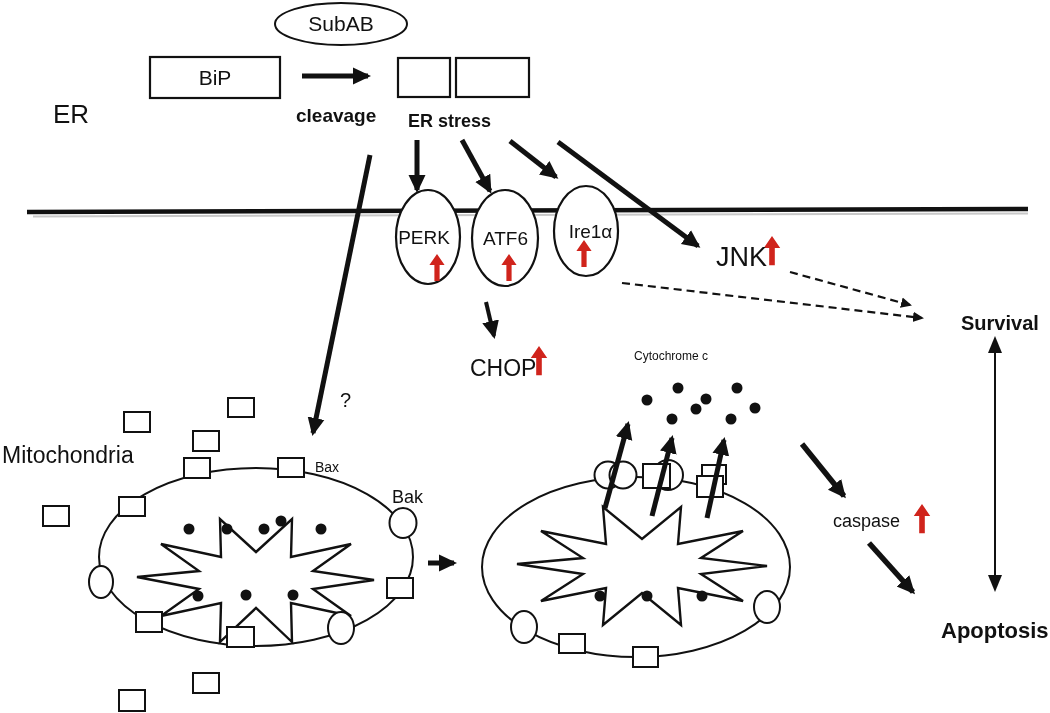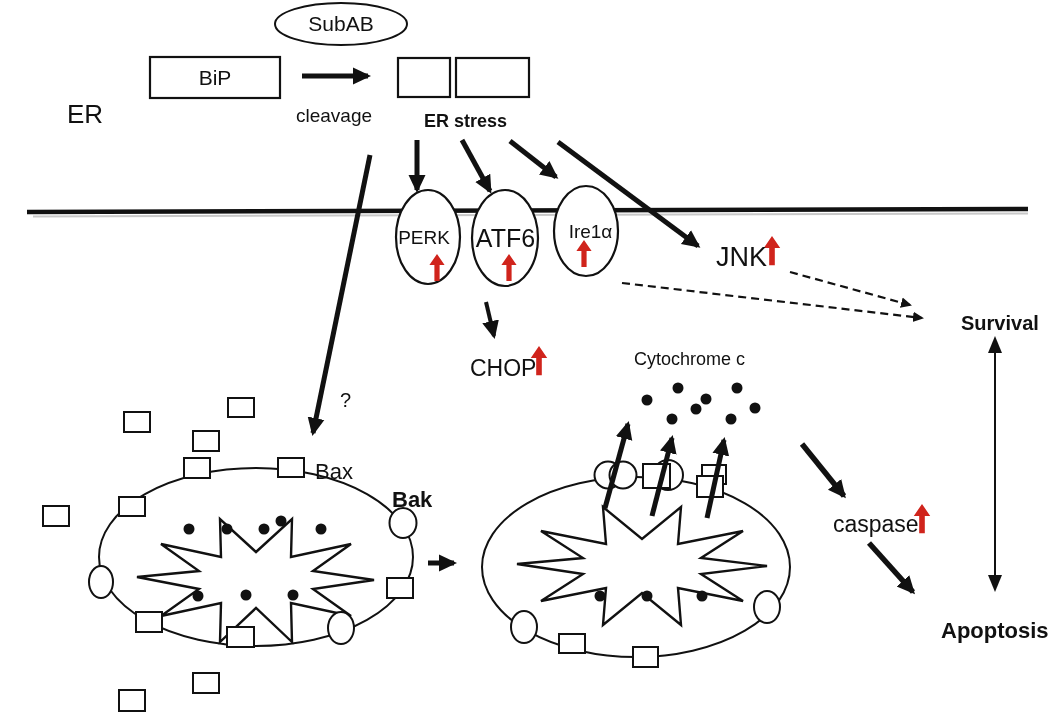--- a/index.html
+++ b/index.html
@@ -135,31 +135,32 @@
   <g fill="#d0241c">
     <path transform="translate(437,254)" d="M-2.6,27 L-2.6,11 L-7.6,11 L0,0 L7.6,11 L2.6,11 L2.6,27 Z"></path>
     <path transform="translate(509,254)" d="M-2.6,27 L-2.6,11 L-7.6,11 L0,0 L7.6,11 L2.6,11 L2.6,27 Z"></path>
     <path transform="translate(584,240)" d="M-2.6,27 L-2.6,11 L-7.6,11 L0,0 L7.6,11 L2.6,11 L2.6,27 Z"></path>
     <path transform="translate(772,236) scale(1.08)" d="M-2.6,27 L-2.6,11 L-7.6,11 L0,0 L7.6,11 L2.6,11 L2.6,27 Z"></path>
     <path transform="translate(539,346) scale(1.08)" d="M-2.6,27 L-2.6,11 L-7.6,11 L0,0 L7.6,11 L2.6,11 L2.6,27 Z"></path>
     <path transform="translate(922,504) scale(1.08)" d="M-2.6,27 L-2.6,11 L-7.6,11 L0,0 L7.6,11 L2.6,11 L2.6,27 Z"></path>
   </g>
 </svg>
 
-<div class="lbl" style="left:53px;top:100px;font-size:26px;margin-left:14px;">ER</div>
+<div class="lbl" style="left:53px;top:100px;font-size:26px;">ER</div>
 <div class="lbl ctr" style="left:275px;top:7px;width:132px;height:34px;font-size:21px;">SubAB</div>
 <div class="lbl ctr" style="left:150px;top:57px;width:130px;height:41px;font-size:21px;">BiP</div>
-<div class="lbl" style="left:296px;top:106px;font-size:19px;">cleavage</div>
-<div class="lbl b" style="left:408px;top:112px;font-size:18px;margin-left:16px;">ER stress</div>
+<div class="lbl" style="left:296px;top:106px;font-size:19px;font-weight:bold;">cleavage</div>
+<div class="lbl b" style="left:408px;top:112px;font-size:18px;">ER stress</div>
 <div class="lbl ctr" style="left:396px;top:227px;width:56px;height:22px;font-size:19px;">PERK</div>
-<div class="lbl ctr" style="left:474px;top:228px;width:63px;height:22px;font-size:25px;">ATF6</div>
+<div class="lbl ctr" style="left:474px;top:228px;width:63px;height:22px;font-size:19px;">ATF6</div>
 <div class="lbl ctr" style="left:556px;top:220px;width:69px;height:24px;font-size:19px;">Ire1α</div>
 <div class="lbl" style="left:716px;top:243px;font-size:27px;">JNK</div>
 <div class="lbl" style="left:470px;top:356px;font-size:23px;">CHOP</div>
 <div class="lbl b" style="left:941px;top:312px;font-size:20px;margin-left:20px;">Survival</div>
 <div class="lbl b" style="left:941px;top:619px;font-size:22px;">Apoptosis</div>
-<div class="lbl" style="left:833px;top:512px;font-size:23px;">caspase</div>
-<div class="lbl" style="left:634px;top:350px;font-size:18px;">Cytochrome c</div>
-<div class="lbl" style="left:315px;top:460px;font-size:22px;">Bax</div>
-<div class="lbl" style="left:392px;top:488px;font-size:22px;font-weight:bold;">Bak</div>
+<div class="lbl" style="left:833px;top:512px;font-size:18px;">caspase</div>
+<div class="lbl" style="left:634px;top:350px;font-size:12px;">Cytochrome c</div>
+<div class="lbl" style="left:2px;top:443px;font-size:23px;">Mitochondria</div>
+<div class="lbl" style="left:315px;top:460px;font-size:14px;">Bax</div>
+<div class="lbl" style="left:392px;top:488px;font-size:18px;">Bak</div>
 <div class="lbl" style="left:340px;top:389px;font-size:20px;">?</div>
 
 </div>
 
 </body></html>

